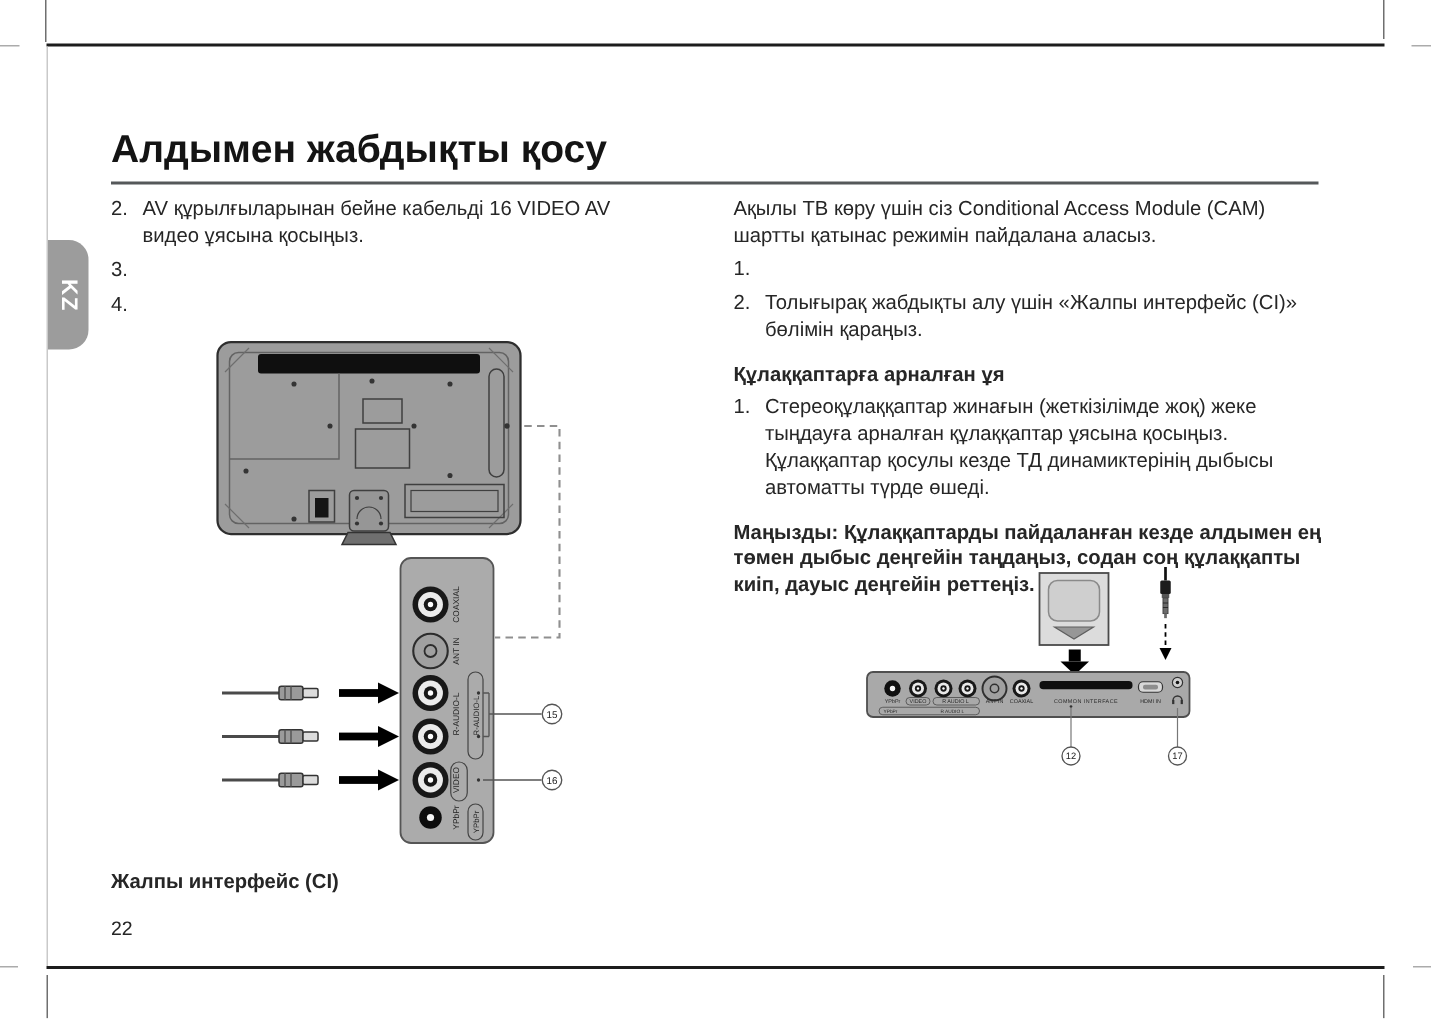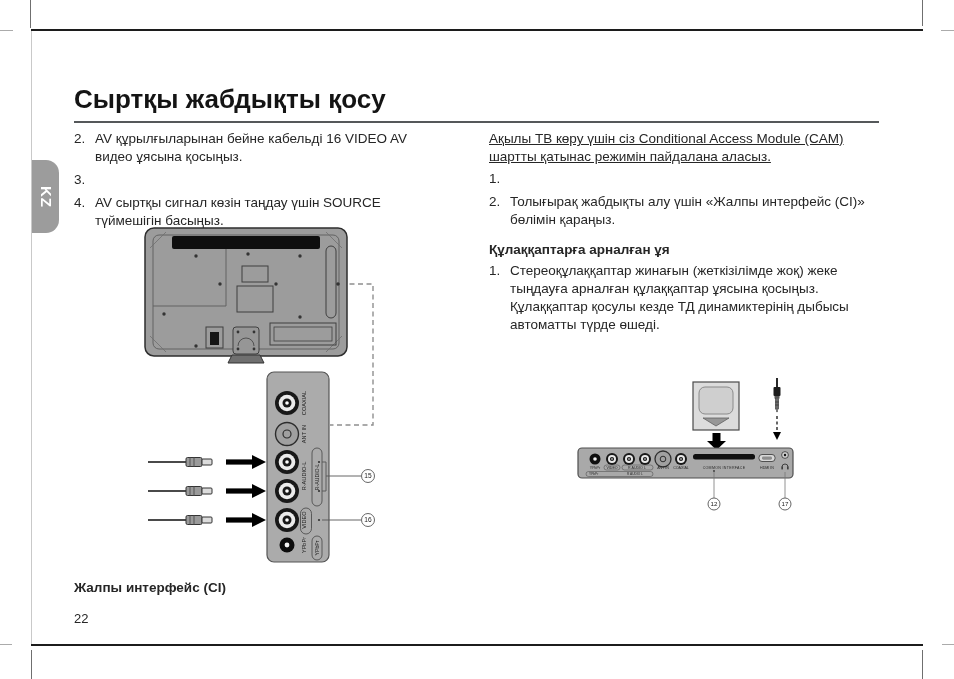--- a/index.html
+++ b/index.html
@@ -25,21 +25,21 @@
   
   #title{position:absolute;left:74px;top:84px;font-size:26px;font-weight:bold;color:#141414;}
   #title-rule{position:absolute;left:74px;top:121px;width:805px;height:2px;background:#55585a;}
   
   .steps{position:absolute;font-size:13.5px;line-height:1.33;}
   .step{display:flex;margin-bottom:5px;}
   .step-num{width:21px;flex:0 0 21px;}
   .step-text{max-width:352px;}
   #left-steps{left:74px;top:130px;width:400px;}
   #right-col{position:absolute;left:489px;top:130px;width:398px;font-size:13.5px;line-height:1.33;}
-  #right-col .para{margin:0 0 4px 0;text-decoration:underline;}
+  #right-col .para{margin:0 0 4px 0;}
   #right-col .step-text{max-width:372px;}
   .subhead{font-weight:bold;margin:12px 0 3px 0;}
   .important{font-weight:bold;margin-top:12px;}
   #ci-caption{position:absolute;left:74px;top:580px;font-size:13.5px;font-weight:bold;text-align:center;}
   #page-num{position:absolute;left:74px;top:611px;font-size:13px;}
   svg text{font-family:"Liberation Sans","DejaVu Sans",sans-serif;}
 </style>
 </head>
 <body>
 
@@ -54,34 +54,33 @@
   <div class="blackline" style="left:31px;top:644px;width:892px;height:2px;"></div>
   <div class="graystub" style="left:0;top:644px;width:12px;height:1px;"></div>
   <div class="graystub" style="left:942px;top:644px;width:12px;height:1px;"></div>
   <div class="mark" style="left:31px;top:650px;width:1px;height:29px;"></div>
   <div class="mark" style="left:922px;top:650px;width:1px;height:29px;"></div>
 
   <div id="kz-tab">
     <span>KZ</span>
   </div>
 
-  <div id="title">Сыртқы жабдықты қосу</div>
+  <div id="title">Алдымен жабдықты қосу</div>
   <div id="title-rule"></div>
 
   <div id="left-steps" class="steps">
     <div class="step">
       <div class="step-num">2.</div>
       <div class="step-text">AV құрылғыларынан бейне кабельді 16 VIDEO AV видео ұясына қосыңыз.</div>
     </div>
     <div class="step">
       <div class="step-num">3.</div>
     </div>
     <div class="step">
       <div class="step-num">4.</div>
-      <div class="step-text">AV сыртқы сигнал көзін таңдау үшін SOURCE түймешігін басыңыз.</div>
     </div>
   </div>
 
   <svg class="abs" style="left:130px;top:222px;" width="250" height="350" viewBox="0 0 250 350">
     <defs>
       <g id="rca">
         <circle r="12" fill="#181818"></circle>
           <circle r="8.3" fill="#ebebeb"></circle>
         <circle r="4.5" fill="#181818"></circle>
           <circle r="1.8" fill="#ffffff"></circle>
@@ -194,20 +193,21 @@
     </div>
     <div class="step">
       <div class="step-num">2.</div>
       <div class="step-text">Толығырақ жабдықты алу үшін «Жалпы интерфейс (CI)» бөлімін қараңыз.</div>
     </div>
     <div class="subhead">Құлаққаптарға арналған ұя</div>
     <div class="step">
       <div class="step-num">1.</div>
       <div class="step-text">Стереоқұлаққаптар жинағын (жеткізілімде жоқ) жеке тыңдауға арналған құлаққаптар ұясына қосыңыз. Құлаққаптар қосулы кезде ТД динамиктерінің дыбысы автоматты түрде өшеді.</div>
     </div>
+    <div class="important">Маңызды: Құлаққаптарды пайдаланған кезде алдымен ең төмен дыбыс деңгейін таңдаңыз, содан соң құлаққапты киіп, дауыс деңгейін реттеңіз.</div>
   </div>
 
   <svg class="abs" style="left:565px;top:374px;" width="250" height="148" viewBox="0 0 250 148">
     <defs>
       <g id="rcab">
         <circle r="6" fill="#181818"></circle>
           <circle r="4" fill="#e9e9e9"></circle>
         <circle r="2.1" fill="#181818"></circle>
           <circle r="0.8" fill="#ffffff"></circle>
       </g>

